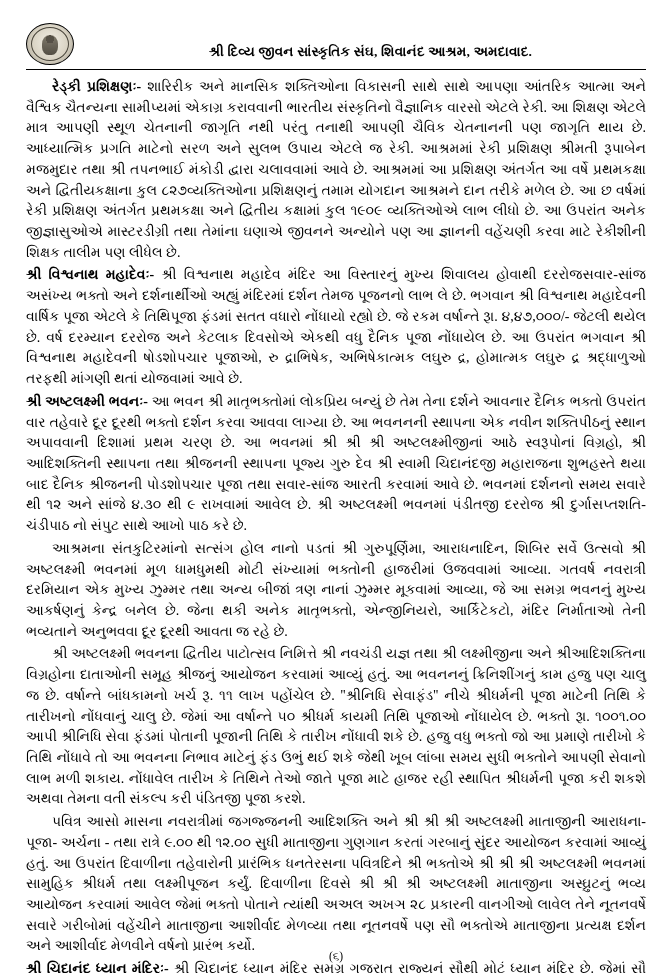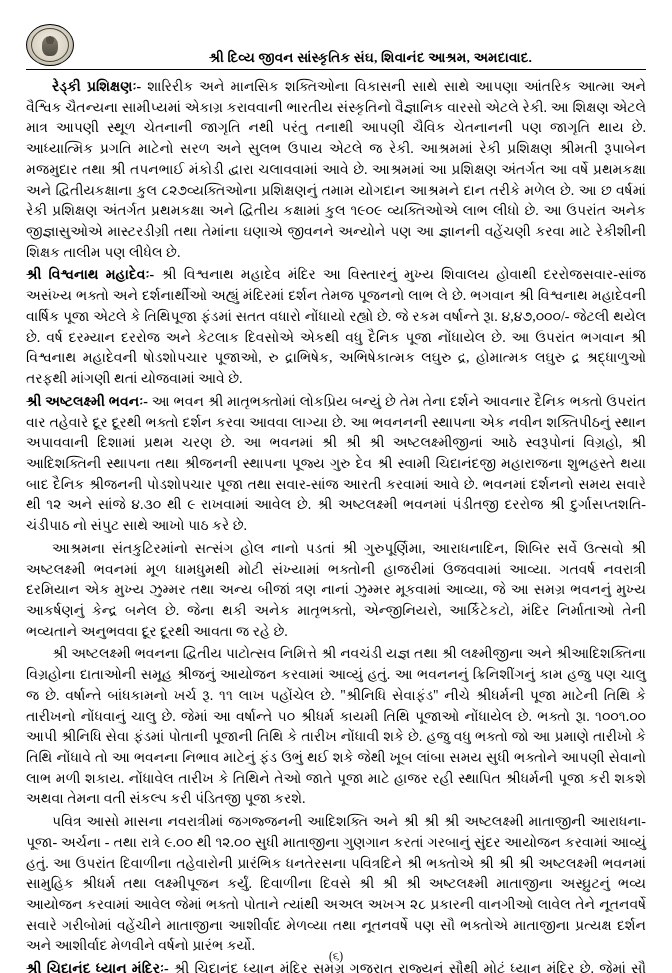--- a/index.html
+++ b/index.html
@@ -15,21 +15,21 @@
     width: 672px;
     height: 973px;
     position: relative;
     background: #ffffff;
     box-sizing: border-box;
     padding: 22px 26px 10px 26px;
     overflow: hidden;
   }
   .header {
     display: flex;
-    align-items: flex-end;
+    align-items: center;
     gap: 21px;
     height: 44px;
   }
   .logo {
     width: 46px;
     height: 40px;
     flex: 0 0 46px;
     border-radius: 50%;
     border: 1px solid #000;
     background: radial-gradient(circle at 50% 45%, #f2efe6 0%, #d9d3c4 55%, #9a9486 100%);

